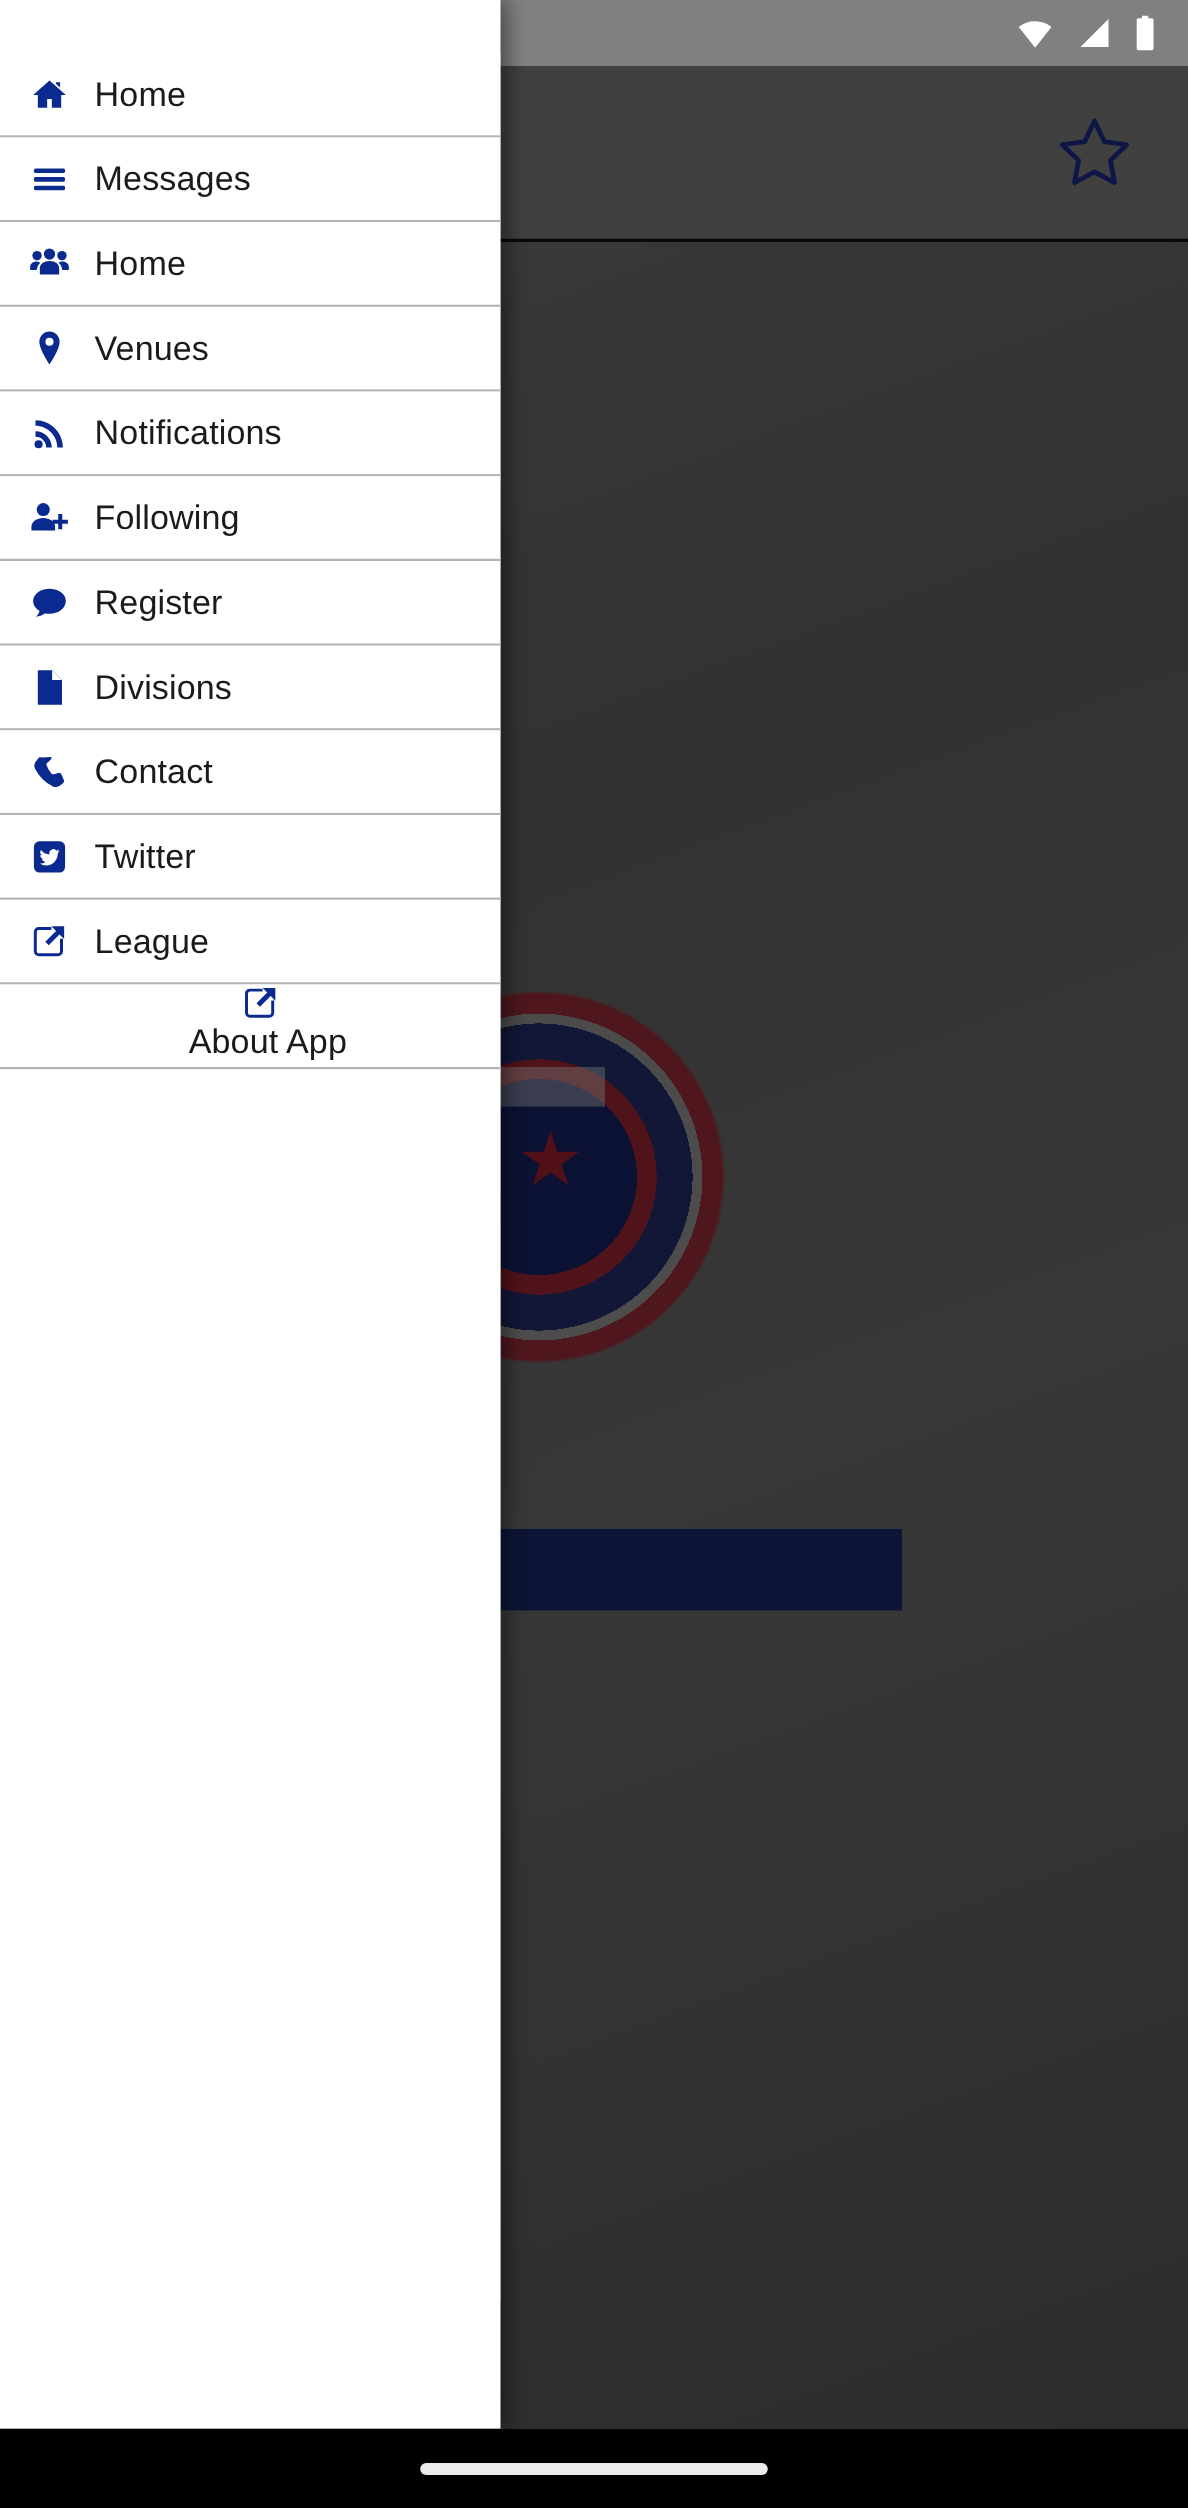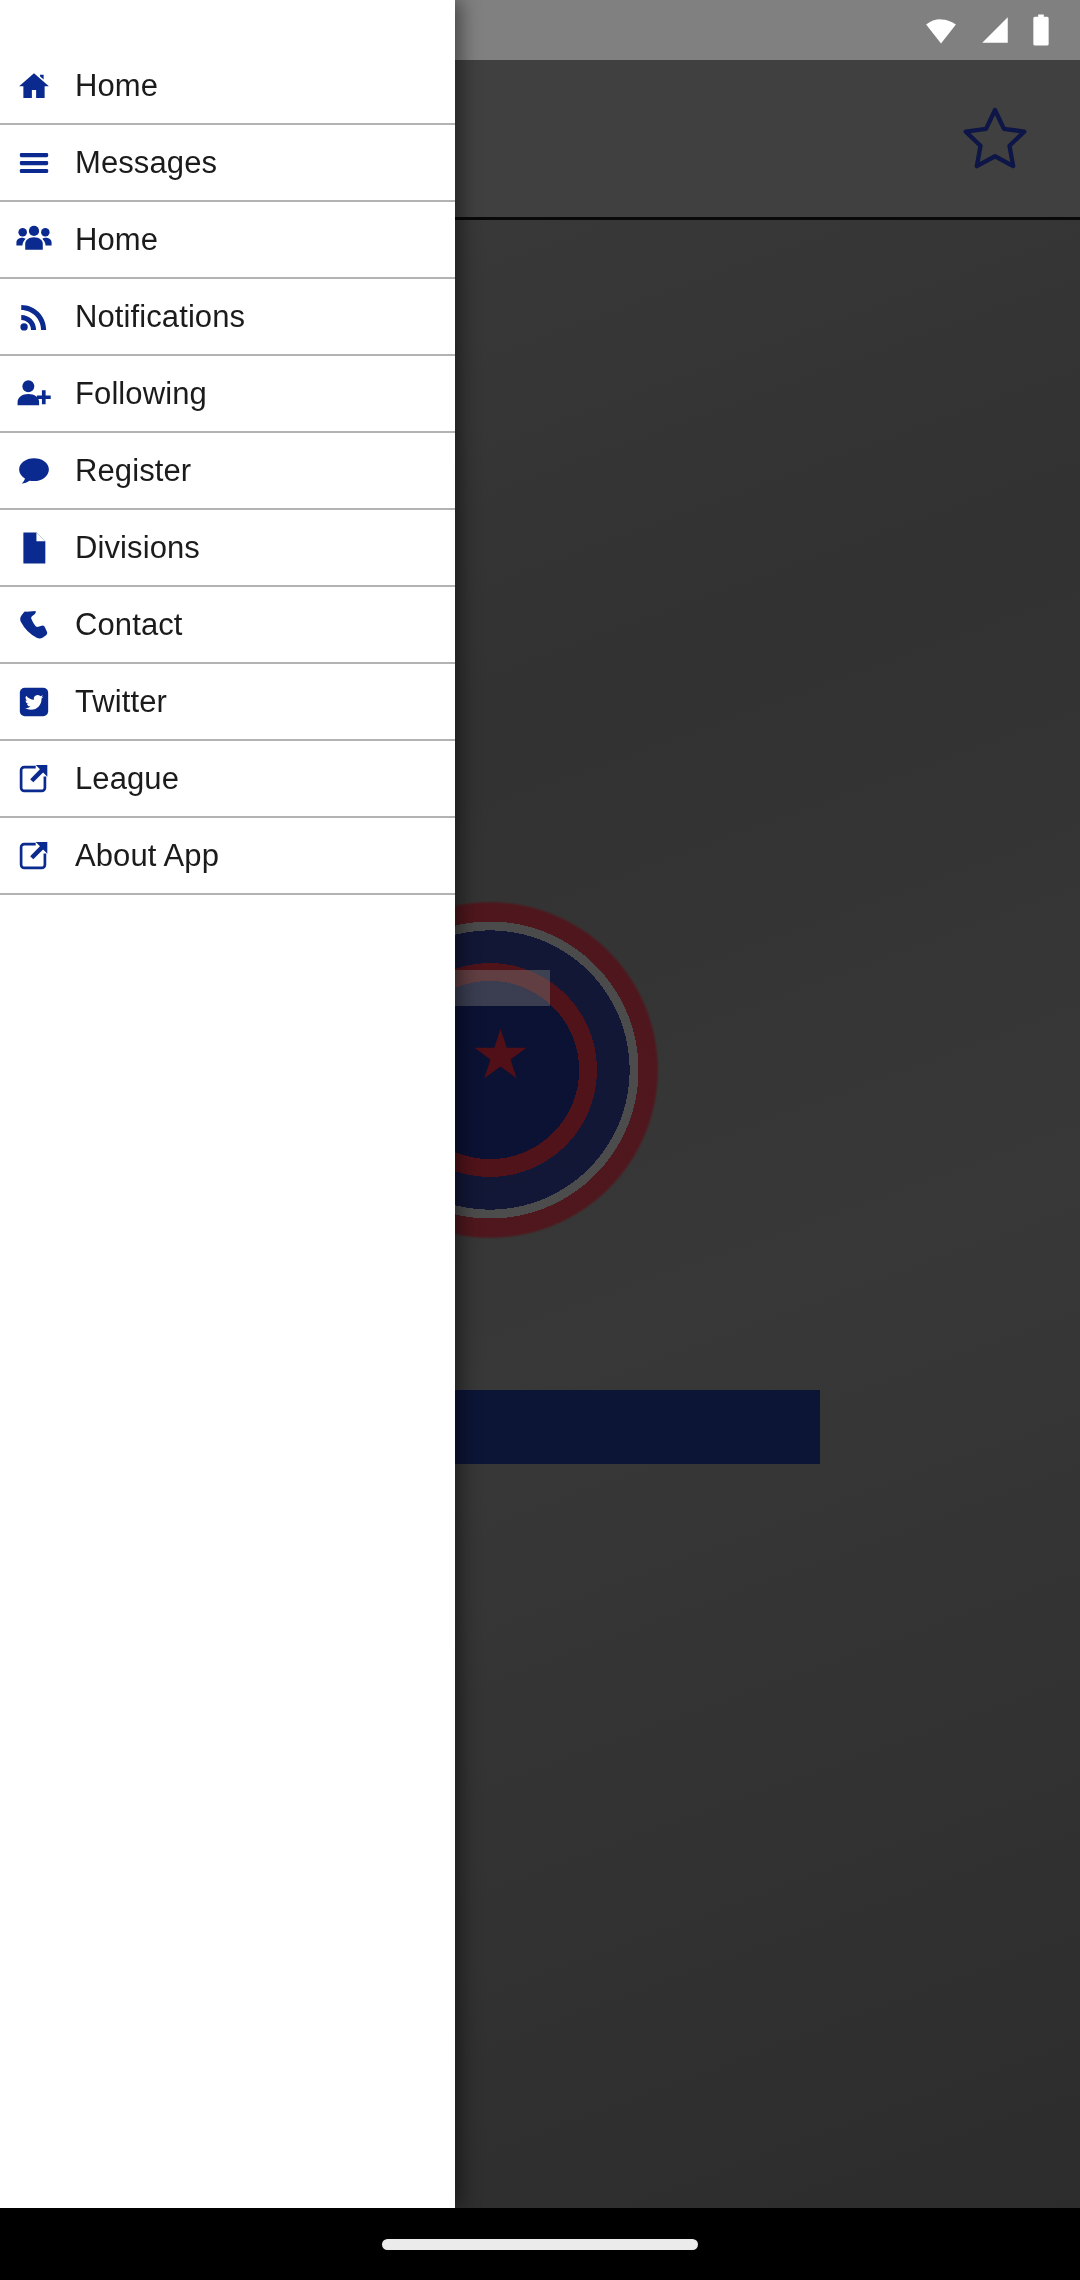--- a/index.html
+++ b/index.html
@@ -69,25 +69,25 @@
 
   
   #drawer {
     position:absolute; left:0; top:0; width:455px; height:2208px;
     background:#fff; z-index:50; overflow:hidden;
     box-shadow:6px 0 18px rgba(0,0,0,.45);
   }
   #drawer-list { padding-top:48px; }
   .nav-item {
     position:relative; height:77px; display:flex; align-items:center;
-    padding-left:7px; background:#fff;
+    padding-left:18px; background:#fff;
     border-bottom:2px solid #b3b3b3;
     text-align:center;
   }
-  .nav-item:last-child { border-bottom:2px solid #b3b3b3; }
+  .nav-item:last-child { border-bottom:2px solid #b3b3b3;flex-direction:column; }
   .nav-icon {
     width:54px; min-width:54px; display:flex; align-items:center;
     justify-content:center; color:#0b2a8f;
   }
   .nav-label {
     font-size:31px; color:#1b1b1b; margin-left:14px;
     letter-spacing:.1px; white-space:nowrap;
   }
   #drawer-filler { height:1120px; background:#fff; }
 
@@ -190,20 +190,28 @@
             <circle cx="13" cy="5.6" r="3.6"></circle>
             <path d="M5 10.4c-2.6 0-4.4 1.4-4.4 3.3v2.1h4.2c.2-1.8 1-3.4 2.3-4.6a6 6 0 00-2.1-.8z"></path>
             <path d="M21 10.4c-.8 0-1.5.3-2.1.8 1.3 1.2 2.1 2.8 2.3 4.6h4.2v-2.1c0-1.9-1.8-3.3-4.4-3.3z"></path>
             <path d="M13 10c-3.6 0-6.2 2-6.2 4.6v4.2h12.4v-4.2c0-2.6-2.6-4.6-6.2-4.6z"></path>
           </g>
             </svg>
         </span>
         <span class="nav-label">Home</span>
       </div>
 
+      <div class="nav-item">
+        <span class="nav-icon">
+          <svg width="26" height="34" viewBox="0 0 16 24">
+              <path fill="currentColor" d="M8 1C4.4 1 1.5 3.9 1.5 7.5 1.5 12.6 8 22 8 22s6.5-9.4 6.5-14.5C14.5 3.9 11.6 1 8 1zm0 9.1a2.6 2.6 0 110-5.2 2.6 2.6 0 010 5.2z"></path>
+            </svg>
+        </span>
+        <span class="nav-label">Venues</span>
+      </div>
 
       <div class="nav-item">
         <span class="nav-icon">
           <svg width="34" height="34" viewBox="0 0 24 24">
               <g fill="currentColor">
             <circle cx="5" cy="19" r="2.6"></circle>
             <path d="M3 10.6v3.6c3.8 0 6.9 3.1 6.9 6.9h3.6c0-5.8-4.7-10.5-10.5-10.5z"></path>
             <path d="M3 3.5v3.6c7.7 0 14 6.3 14 14h3.6C20.6 11.4 12.7 3.5 3 3.5z"></path>
           </g>
             </svg>

